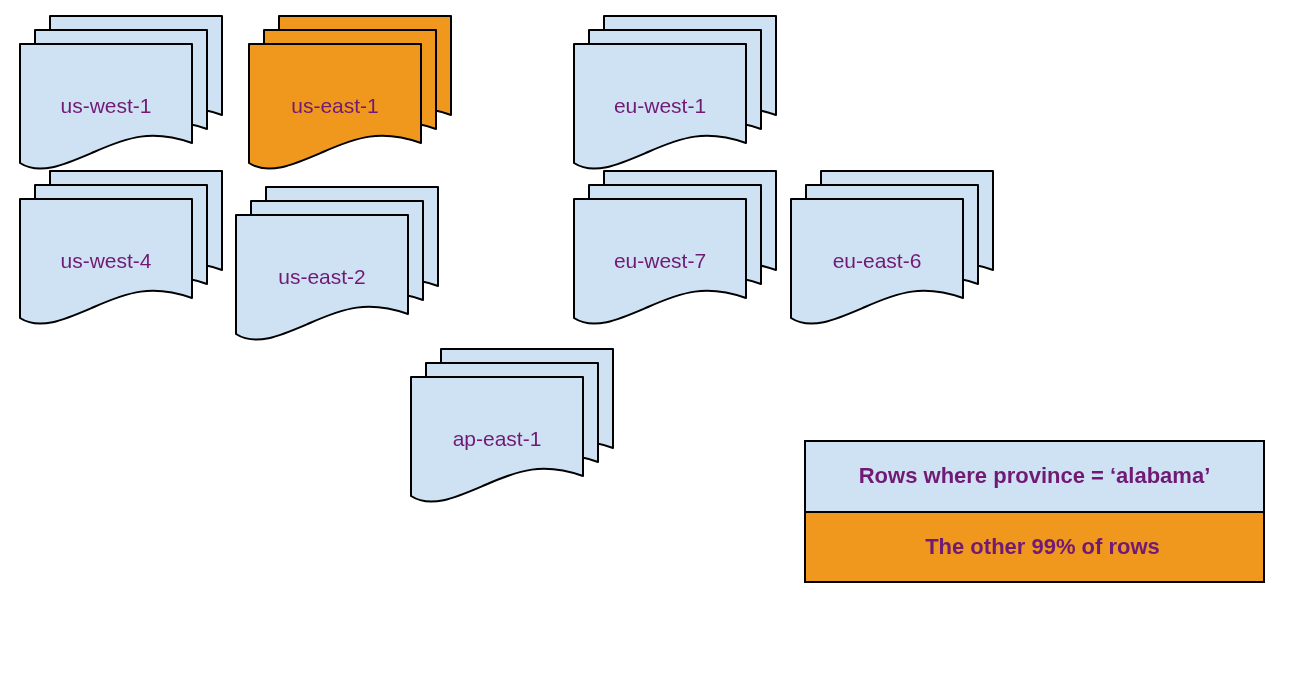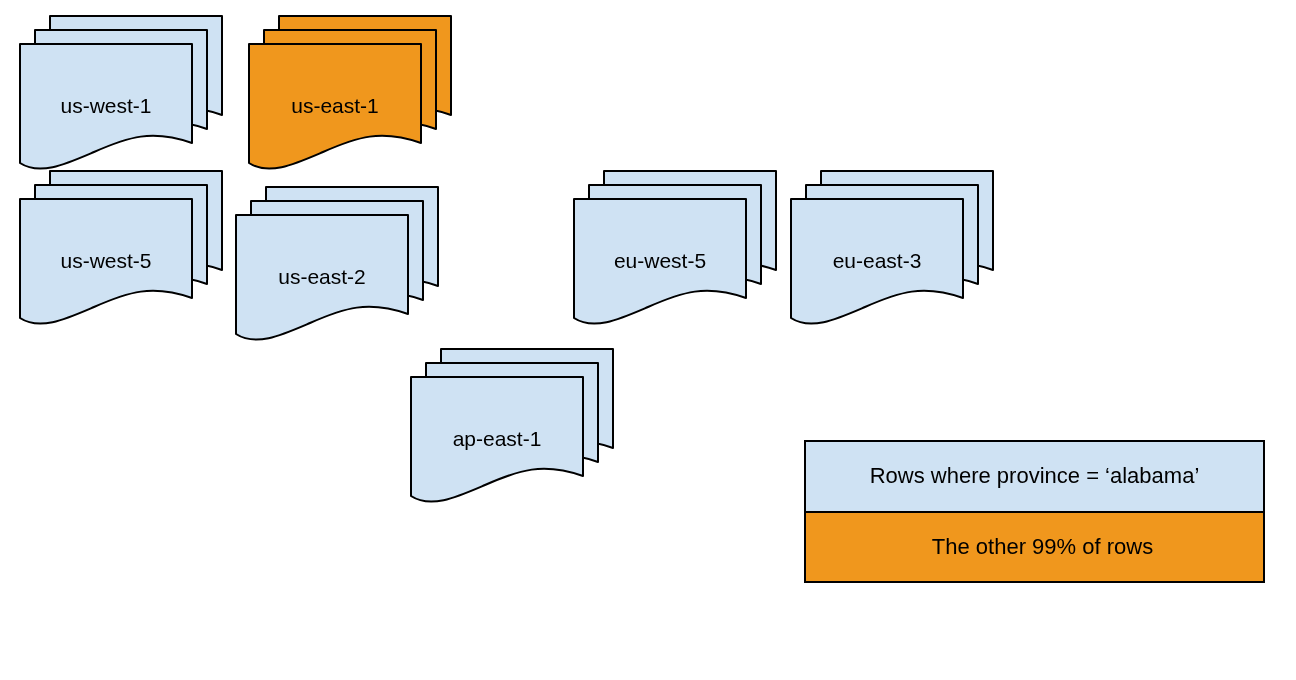--- a/index.html
+++ b/index.html
@@ -7,21 +7,21 @@
     padding: 0;
     background: #ffffff;
   }
   .canvas {
     position: relative;
     width: 1296px;
     height: 680px;
     background: #ffffff;
     overflow: hidden;
     font-family: "Liberation Sans", sans-serif;
-    color: #000000;
+    color: #701a75;
   }
   .stack {
     position: absolute;
     width: 205px;
     height: 158px;
   }
   .stack-svg {
     position: absolute;
     left: 0;
     top: 0;
@@ -49,20 +49,21 @@
     position: absolute;
     left: 804px;
     top: 440px;
     width: 461px;
     height: 143px;
     box-sizing: border-box;
     border: 2px solid var(--outline, #000000);
     display: flex;
     flex-direction: column;
     z-index: 1;
+    font-weight: bold;
   }
   .legend-row {
     flex: 1 1 0;
     display: flex;
     align-items: center;
     justify-content: center;
     font-size: 22px;
   }
   .legend-row:first-child {
     border-bottom: 2px solid var(--outline, #000000);
@@ -93,56 +94,64 @@
 
   <div class="stack variant-highlight" style="left:248px;top:15px;z-index:2">
     <svg class="stack-svg" width="205" height="158" viewBox="0 0 205 158">
       <use class="doc" href="#docShape" transform="translate(31,1)"></use>
       <use class="doc" href="#docShape" transform="translate(16,15)"></use>
       <use class="doc" href="#docShape" transform="translate(1,29)"></use>
     </svg>
     <span class="stack-label">us-east-1</span>
   </div>
 
+  <div class="stack variant-default" style="left:573px;top:15px;z-index:2">
+    <svg class="stack-svg" width="205" height="158" viewBox="0 0 205 158">
+      <use class="doc" href="#docShape" transform="translate(31,1)"></use>
+      <use class="doc" href="#docShape" transform="translate(16,15)"></use>
+      <use class="doc" href="#docShape" transform="translate(1,29)"></use>
+    </svg>
+    <span class="stack-label">eu-west-1</span>
+  </div>
 
 
   <div class="stack variant-default" style="left:19px;top:170px;z-index:1">
     <svg class="stack-svg" width="205" height="158" viewBox="0 0 205 158">
       <use class="doc" href="#docShape" transform="translate(31,1)"></use>
       <use class="doc" href="#docShape" transform="translate(16,15)"></use>
       <use class="doc" href="#docShape" transform="translate(1,29)"></use>
     </svg>
-    <span class="stack-label">us-west-5</span>
+    <span class="stack-label">us-west-4</span>
   </div>
 
   <div class="stack variant-default" style="left:235px;top:186px;z-index:1">
     <svg class="stack-svg" width="205" height="158" viewBox="0 0 205 158">
       <use class="doc" href="#docShape" transform="translate(31,1)"></use>
       <use class="doc" href="#docShape" transform="translate(16,15)"></use>
       <use class="doc" href="#docShape" transform="translate(1,29)"></use>
     </svg>
     <span class="stack-label">us-east-2</span>
   </div>
 
   <div class="stack variant-default" style="left:573px;top:170px;z-index:1">
     <svg class="stack-svg" width="205" height="158" viewBox="0 0 205 158">
       <use class="doc" href="#docShape" transform="translate(31,1)"></use>
       <use class="doc" href="#docShape" transform="translate(16,15)"></use>
       <use class="doc" href="#docShape" transform="translate(1,29)"></use>
     </svg>
-    <span class="stack-label">eu-west-5</span>
+    <span class="stack-label">eu-west-7</span>
   </div>
 
   <div class="stack variant-default" style="left:790px;top:170px;z-index:1">
     <svg class="stack-svg" width="205" height="158" viewBox="0 0 205 158">
       <use class="doc" href="#docShape" transform="translate(31,1)"></use>
       <use class="doc" href="#docShape" transform="translate(16,15)"></use>
       <use class="doc" href="#docShape" transform="translate(1,29)"></use>
     </svg>
-    <span class="stack-label">eu-east-3</span>
+    <span class="stack-label">eu-east-6</span>
   </div>
 
   <div class="stack variant-default" style="left:410px;top:348px;z-index:2">
     <svg class="stack-svg" width="205" height="158" viewBox="0 0 205 158">
       <use class="doc" href="#docShape" transform="translate(31,1)"></use>
       <use class="doc" href="#docShape" transform="translate(16,15)"></use>
       <use class="doc" href="#docShape" transform="translate(1,29)"></use>
     </svg>
     <span class="stack-label">ap-east-1</span>
   </div>

